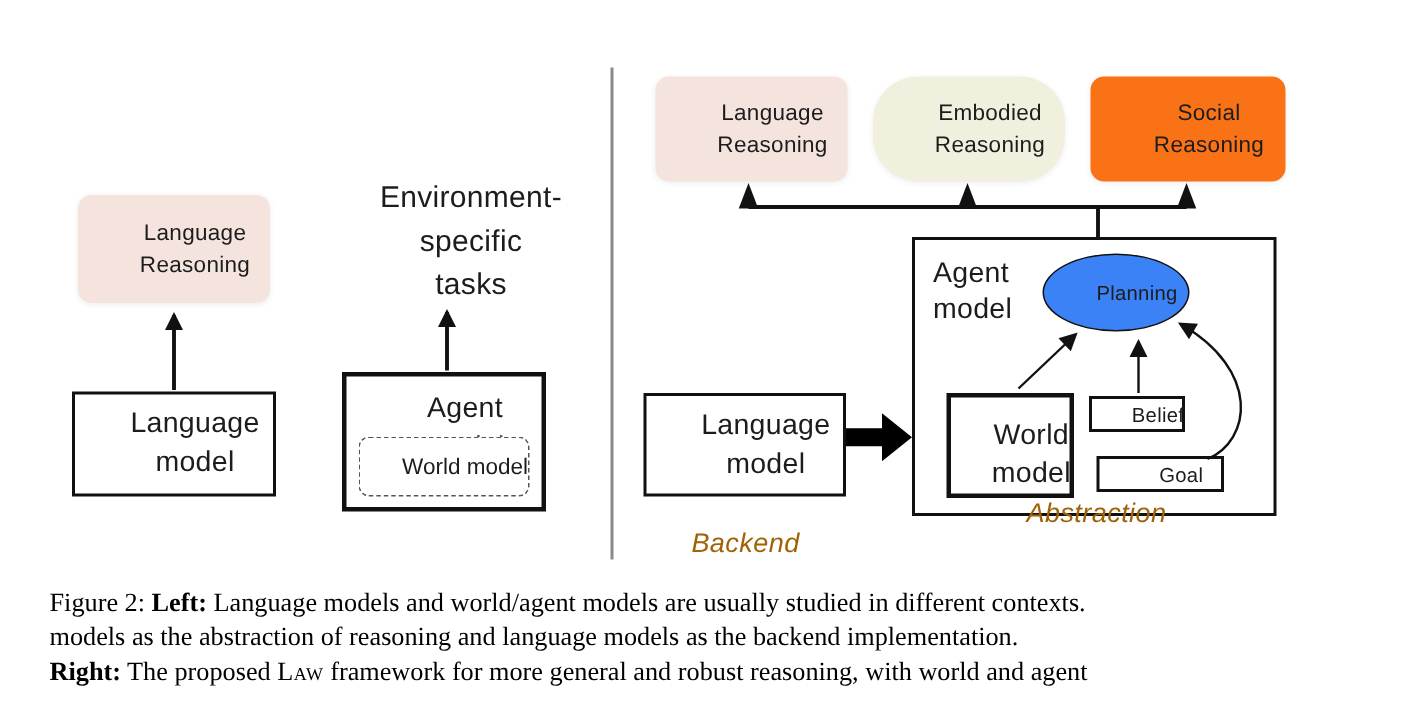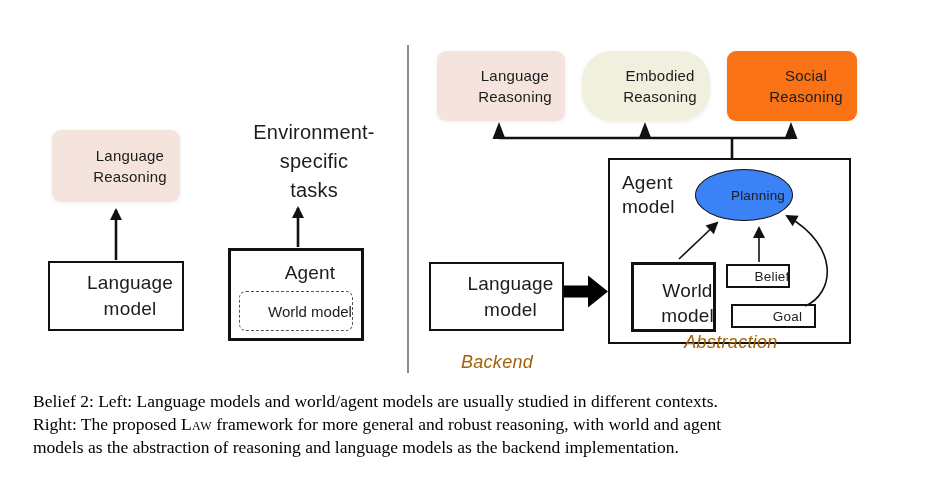--- a/index.html
+++ b/index.html
@@ -32,21 +32,21 @@
   .divider { background:#8a8a8a; }
   .ellipse {
     border:1.6px solid #111; border-radius:50%; background:#3b82f6;
   }
   svg.connectors { position:absolute; left:0; top:0; pointer-events:none; }
   .caption {
     position:absolute; left:33px; top:390px; width:888px;
     font-family:"Liberation Serif", serif; font-size:17.5px;
     line-height:23px; color:#000;
   }
-  .caption b { font-weight:normal; }
+  .caption b { font-weight:bold; }
   .smallcaps { font-variant:small-caps; letter-spacing:0.4px; }
 </style>
 </head>
 <body>
 
 <div class="canvas">
 
   <div class="abs cbox rounded" style="left:52px; top:130px; width:128px; height:72px; background:#f5e4de;">
     <span>Language
 Reasoning</span>
@@ -130,18 +130,18 @@
     <polygon points="791,122 784.5,139 797.5,139" fill="#111"></polygon>
 
     <polygon points="564,285.5 588,285.5 588,275.5 608,291.5 588,307.5 588,297.5 564,297.5" fill="#000"></polygon>
 
     <line x1="679" y1="259" x2="717" y2="223" stroke="#111" stroke-width="1.6" marker-end="url(#ah)"></line>
     <line x1="759" y1="262" x2="759" y2="228" stroke="#111" stroke-width="1.6" marker-end="url(#ah)"></line>
     <path d="M805,306 C834,294 841,247 787,216" fill="none" stroke="#111" stroke-width="1.6" marker-end="url(#ah)"></path>
   </svg>
 
   <div class="caption">
-    <div><span>Belief 2: </span><b>Left:</b><span> Language models and world/agent models are usually studied in different contexts.</span></div>
+    <div><span>Figure 2: </span><b>Left:</b><span> Language models and world/agent models are usually studied in different contexts.</span></div>
+    <div><span>models as the abstraction of reasoning and language models as the backend implementation.</span></div>
     <div><b>Right:</b><span> The proposed </span><span class="smallcaps">Law</span><span> framework for more general and robust reasoning, with world and agent</span></div>
-    <div><span>models as the abstraction of reasoning and language models as the backend implementation.</span></div>
   </div>
 
 </div>
 
 </body></html>

